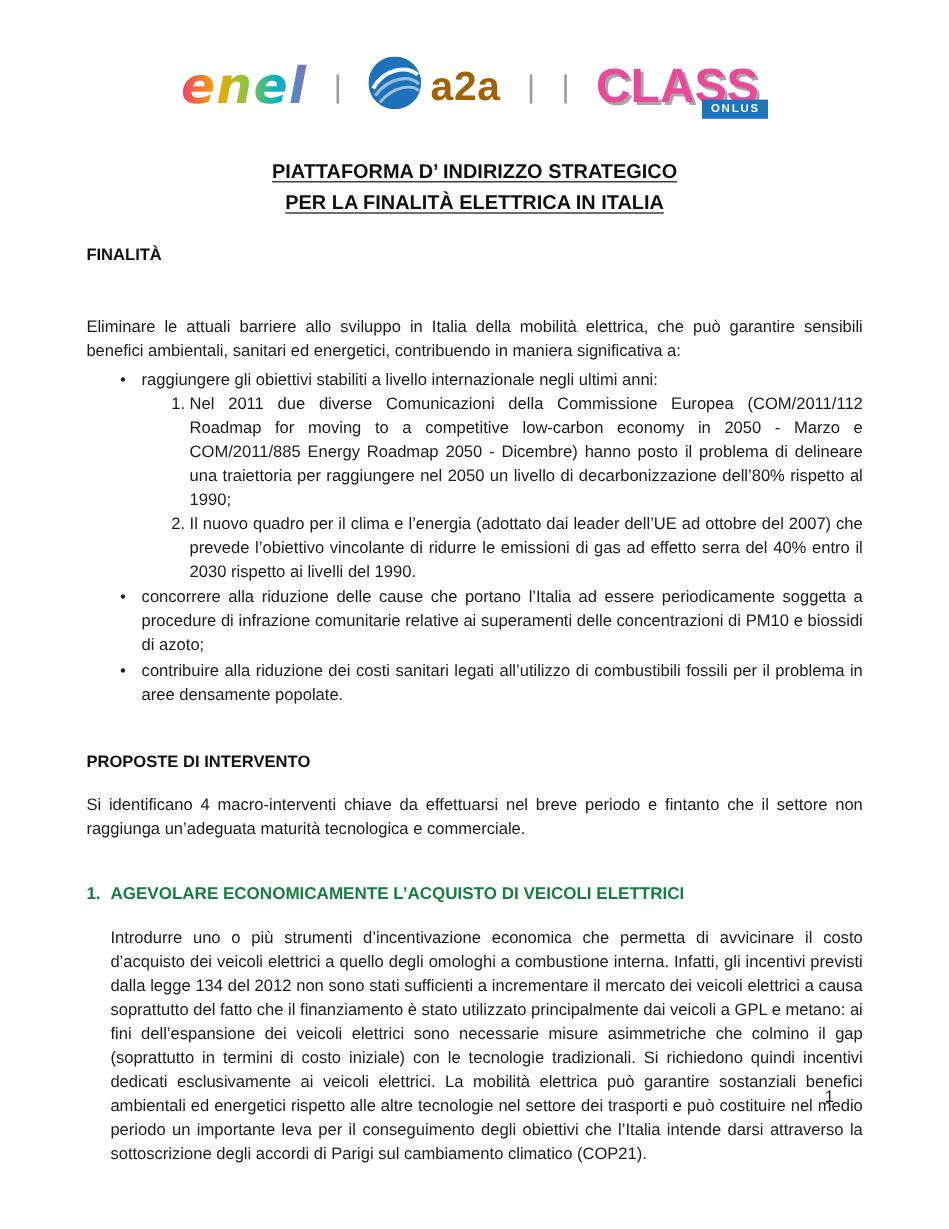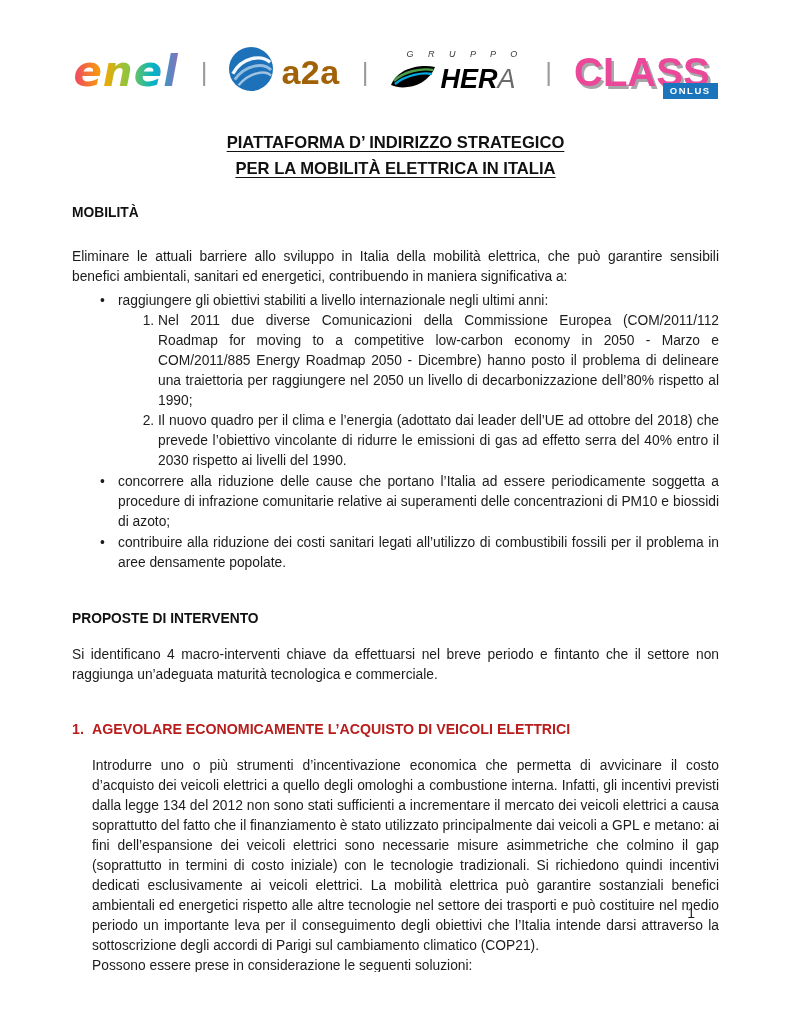--- a/index.html
+++ b/index.html
@@ -118,21 +118,21 @@
   .sec-heading {
     margin-top: 22px;
     font-size: 13.8px;
     font-weight: bold;
     color: #111;
   }
   .body-text {
     margin-top: 16px;
     text-align: justify;
   }
-  .intro { margin-top: 24px; }
+  .intro { margin-top: 40px; }
   .proposte-heading { margin-top: 36px; }
 
   .bullets {
     list-style: none;
     margin-top: 4px;
     padding-left: 46px;
   }
   .bullets > li {
     position: relative;
     text-align: justify;
@@ -148,21 +148,21 @@
     list-style: decimal;
     margin: 0;
     padding-left: 40px;
   }
   .sublist li { text-align: justify; }
 
   .num-heading {
     margin-top: 34px;
     font-size: 14.2px;
     font-weight: bold;
-    color: #b91c1c;
+    color: #15803d;
   }
   .num-heading .num { display: inline-block; width: 20px; }
   .indent { margin-left: 20px; margin-top: 5px; }
   .indent .body-text + .body-text { margin-top: 0; }
 
   .page-number {
     position: absolute;
     right: 96px;
     bottom: 48px;
     font-size: 13.8px;
@@ -189,60 +189,45 @@
           <path d="M4 28 C 14 10, 34 8, 43 16" stroke="#ffffff" stroke-width="3.5" fill="none" opacity="0.95"></path>
           <path d="M6 34 C 18 18, 36 16, 44 24" stroke="#a8cbe8" stroke-width="3" fill="none" opacity="0.85"></path>
           <path d="M10 40 C 22 26, 38 24, 44 30" stroke="#d7e7f5" stroke-width="2.5" fill="none" opacity="0.7"></path>
         </svg>
       </span>
       <span class="a2a-text">a2a</span>
     </div>
 
     <span class="sep">|</span>
 
-    <div class="logo">
-      <div class="hera-wrap">
-        <div class="hera-group">G R U P P O</div>
-        <div class="hera-main">
-          <span>
-            <svg width="46" height="26" viewBox="0 0 46 26" aria-hidden="true">
-              <path d="M1 21 C 8 4, 30 0, 45 3 C 38 22, 14 27, 1 21 Z" fill="#000000"></path>
-              <path d="M4 17 C 14 7, 32 4, 43 6" stroke="#4aa147" stroke-width="2.4" fill="none"></path>
-              <path d="M5 20 C 16 11, 33 8, 42 10" stroke="#00a9e0" stroke-width="2.4" fill="none"></path>
-            </svg>
-          </span>
-          <span class="hera-text"><span>HER</span><span class="hera-a">A</span></span>
-        </div>
-      </div>
-    </div>
 
     <span class="sep">|</span>
 
     <div class="logo classlogo">
       <span class="class-text">CLASS</span>
       <span class="onlus-badge">ONLUS</span>
     </div>
 
   </header>
 
   <h1 class="doc-title">
     <span class="title-line">PIATTAFORMA D’ INDIRIZZO STRATEGICO</span>
-    <span class="title-line">PER LA MOBILITÀ ELETTRICA IN ITALIA</span>
+    <span class="title-line">PER LA FINALITÀ ELETTRICA IN ITALIA</span>
   </h1>
 
-  <h2 class="sec-heading">MOBILITÀ</h2>
+  <h2 class="sec-heading">FINALITÀ</h2>
 
   <p class="body-text intro">Eliminare le attuali barriere allo sviluppo in Italia della mobilità elettrica, che può garantire sensibili benefici ambientali, sanitari ed energetici, contribuendo in maniera significativa a:</p>
 
   <ul class="bullets">
     <li>
       <span>raggiungere gli obiettivi stabiliti a livello internazionale negli ultimi anni:</span>
       <ol class="sublist">
         <li>Nel 2011 due diverse Comunicazioni della Commissione Europea (COM/2011/112 Roadmap for moving to a competitive low-carbon economy in 2050 - Marzo e COM/2011/885 Energy Roadmap 2050 - Dicembre) hanno posto il problema di delineare una traiettoria per raggiungere nel 2050 un livello di decarbonizzazione dell’80% rispetto al 1990;</li>
-        <li>Il nuovo quadro per il clima e l’energia (adottato dai leader dell’UE ad ottobre del 2018) che prevede l’obiettivo vincolante di ridurre le emissioni di gas ad effetto serra del 40% entro il 2030 rispetto ai livelli del 1990.</li>
+        <li>Il nuovo quadro per il clima e l’energia (adottato dai leader dell’UE ad ottobre del 2007) che prevede l’obiettivo vincolante di ridurre le emissioni di gas ad effetto serra del 40% entro il 2030 rispetto ai livelli del 1990.</li>
       </ol>
     </li>
     <li>
       <span>concorrere alla riduzione delle cause che portano l’Italia ad essere periodicamente soggetta a procedure di infrazione comunitarie relative ai superamenti delle concentrazioni di PM10 e biossidi di azoto;</span>
     </li>
     <li>
       <span>contribuire alla riduzione dei costi sanitari legati all’utilizzo di combustibili fossili per il problema in aree densamente popolate.</span>
     </li>
   </ul>
 

